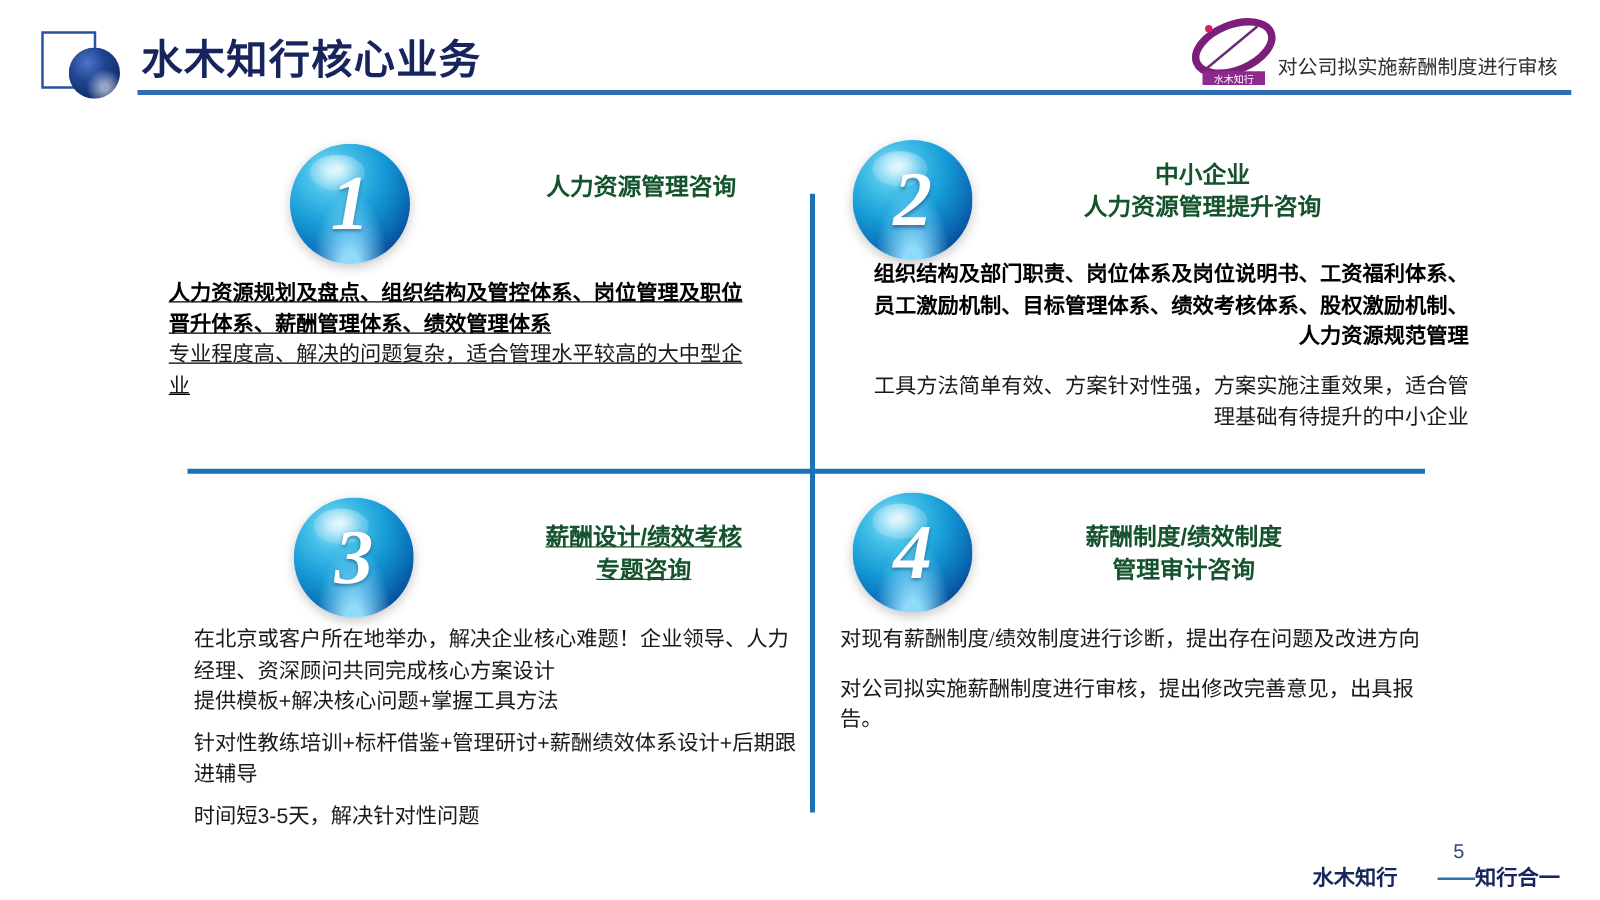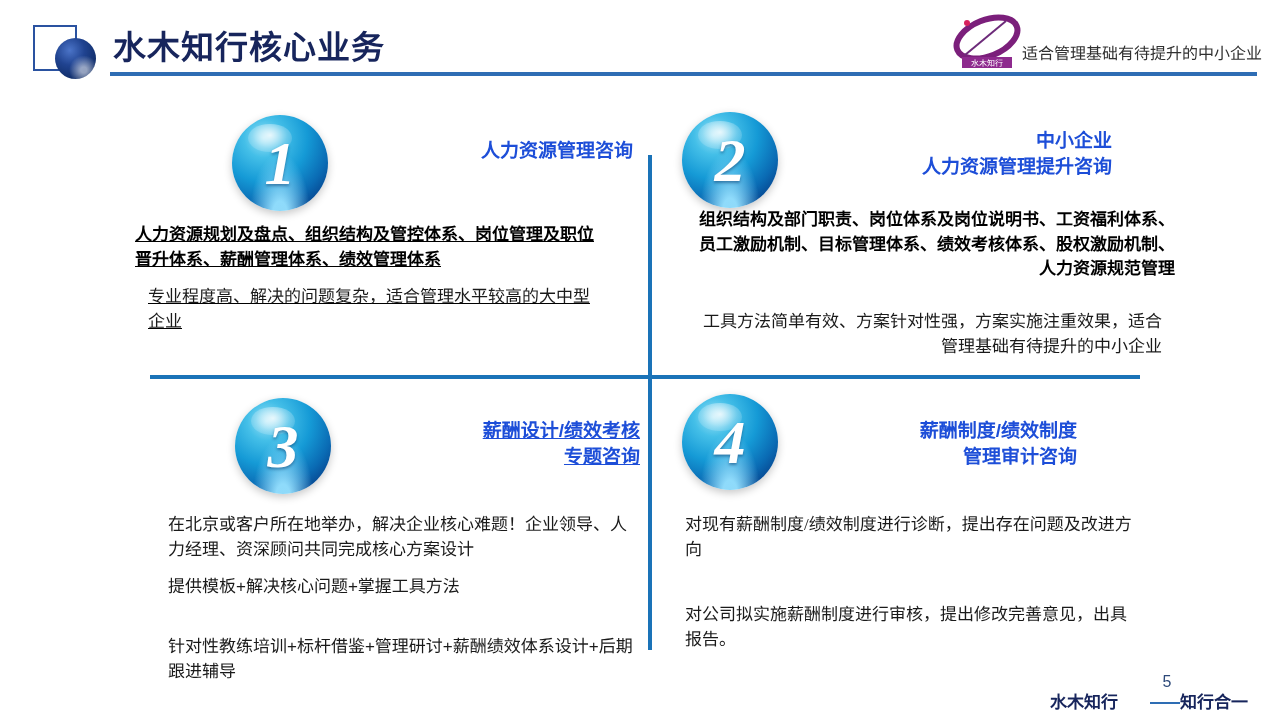--- a/index.html
+++ b/index.html
@@ -146,37 +146,37 @@
     color: #ffffff;
     text-shadow: 0 2px 3px rgba(0,40,90,.45);
     z-index: 2;
   }
 
   .quad-heading {
     position: absolute;
     font-size: 19px;
     font-weight: bold;
     line-height: 1.35;
-    color: #1d4ed8;
-    text-align: right;
+    color: #14532d;
+    text-align: center;
     white-space: pre-line;
   }
 
   .quad-bold {
     font-size: 17px;
     font-weight: bold;
     line-height: 1.45;
     color: #000000;
     margin: 0;
   }
   .quad-body {
     font-size: 17px;
     line-height: 1.45;
     color: #1a1a1a;
-    margin: 13px;
+    margin: 0;
   }
   .gap-sm { height: 9px; }
   .gap-md { height: 15px; }
 
   
   .quad-1 .num-sphere { left: 97px; top: 5px; }
   .quad-1 .quad-heading { left: 258px; top: 28px; width: 240px; }
   .quad-1 .text-block { position: absolute; left: 0; top: 113px; width: 470px; text-decoration: underline; }
 
   .quad-2 .num-sphere { left: 20px; top: 2px; }
@@ -244,21 +244,21 @@
   <div class="corp-logo">
     <svg width="78" height="56" viewBox="0 0 78 56" xmlns="http://www.w3.org/2000/svg">
       <ellipse cx="39" cy="24" rx="32" ry="18" transform="rotate(-22 39 24)" fill="none" stroke="#7b1f7b" stroke-width="6"></ellipse>
       <line x1="17" y1="41" x2="58" y2="7" stroke="#6d2b7a" stroke-width="2"></line>
       <circle cx="19" cy="9" r="3" fill="#d6215e"></circle>
       <rect x="14" y="43" width="50" height="11" fill="#8e2a8e"></rect>
       <text x="39" y="52" text-anchor="middle" font-size="8" font-family="Liberation Serif, serif" fill="#ffffff">水木知行</text>
     </svg>
   </div>
 
-  <div class="corp-name">适合管理基础有待提升的中小企业</div>
+  <div class="corp-name">对公司拟实施薪酬制度进行审核</div>
 </div>
 
 <div class="divider-v"></div>
 <div class="divider-h"></div>
 
 <div class="quad quad-1">
   <div class="badge-row">
     <div class="num-sphere">
       <span class="num">1</span>
     </div>

